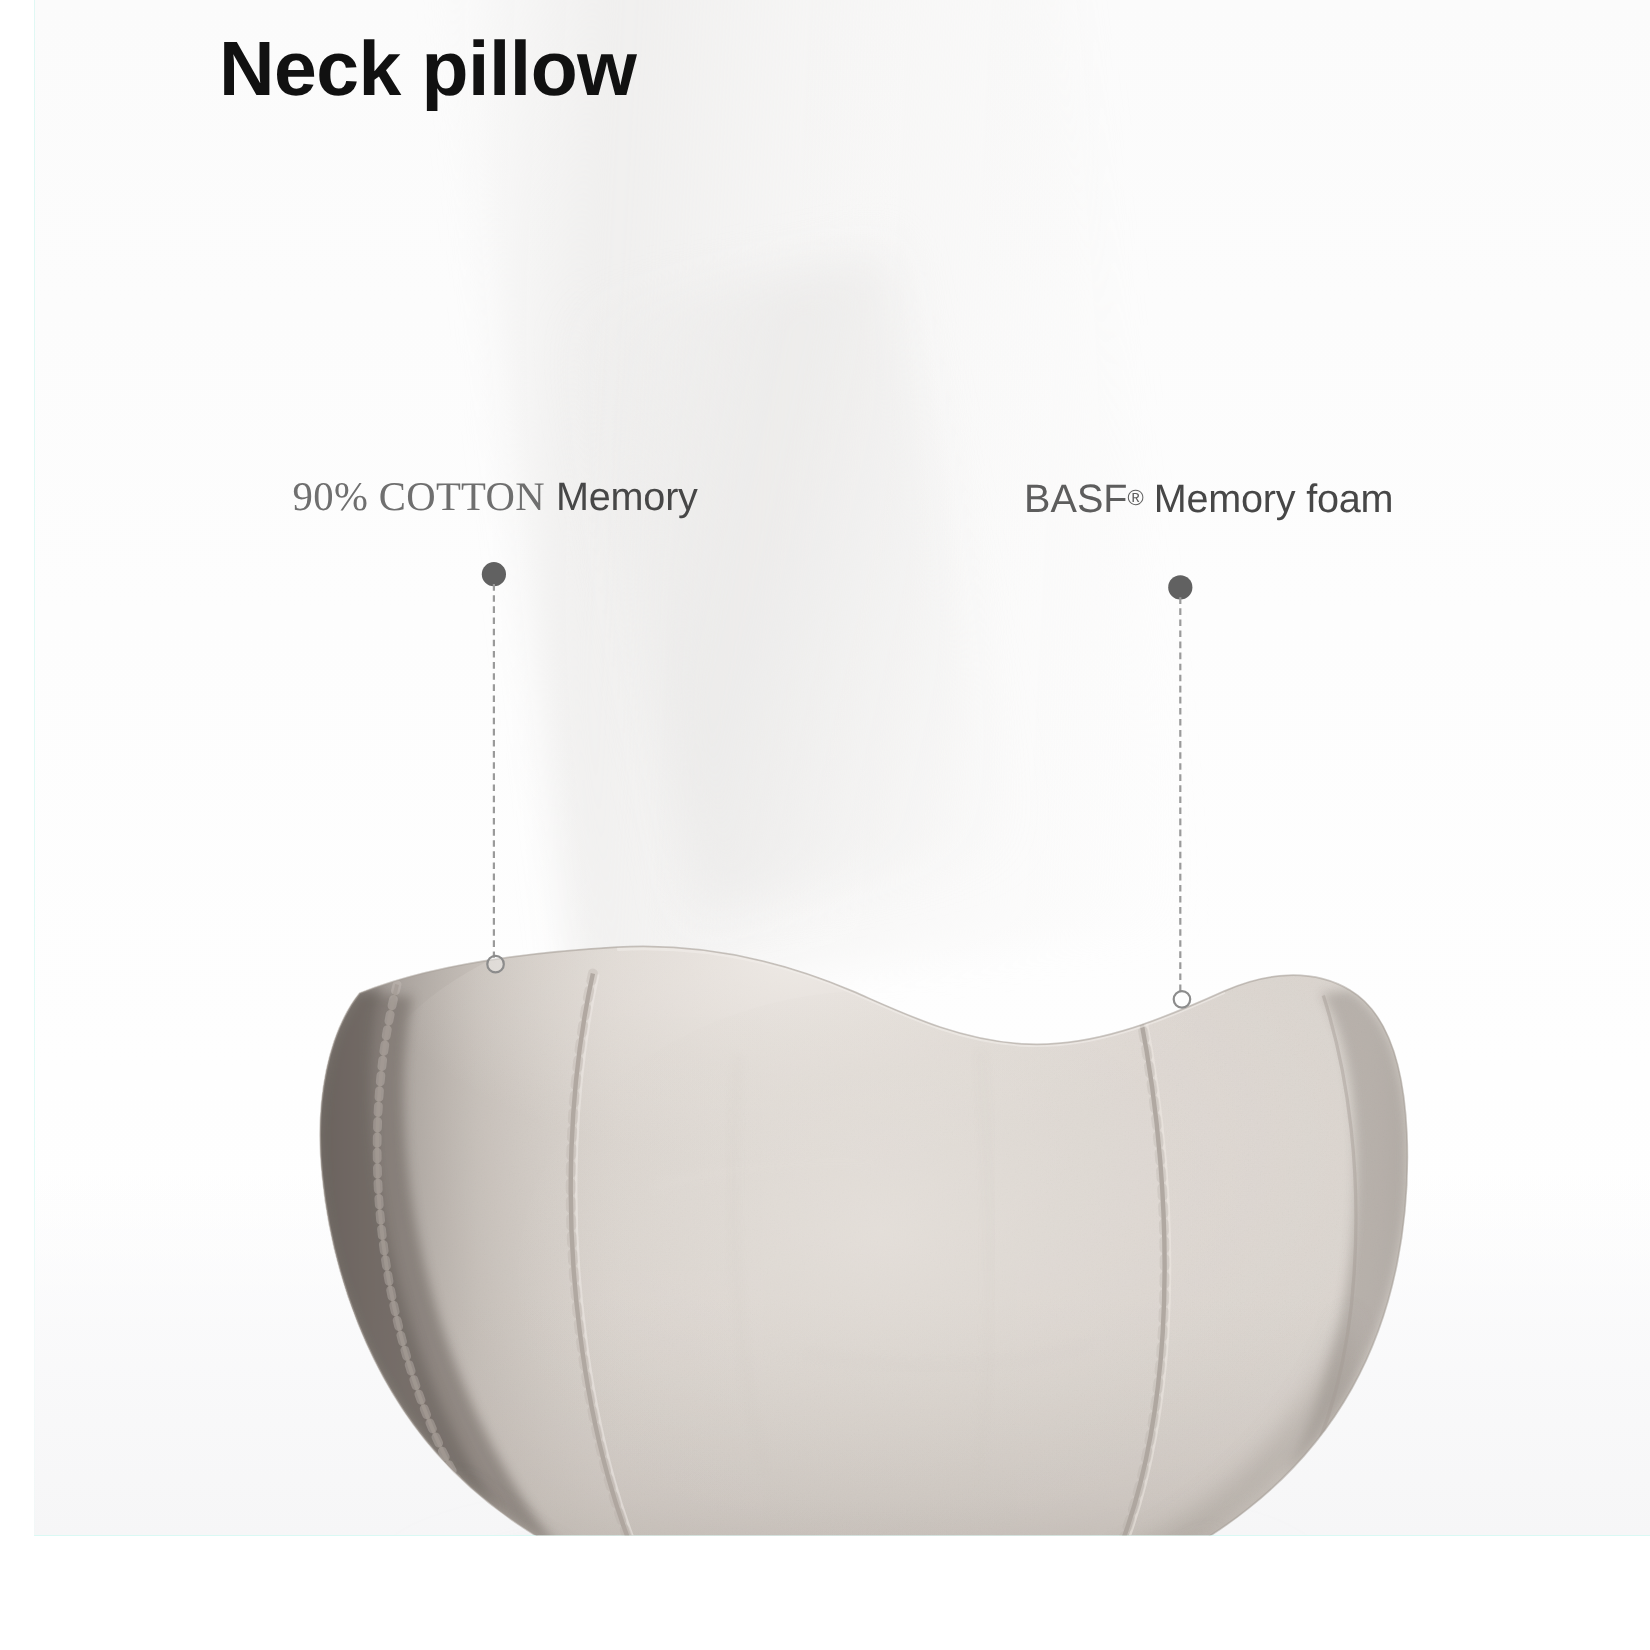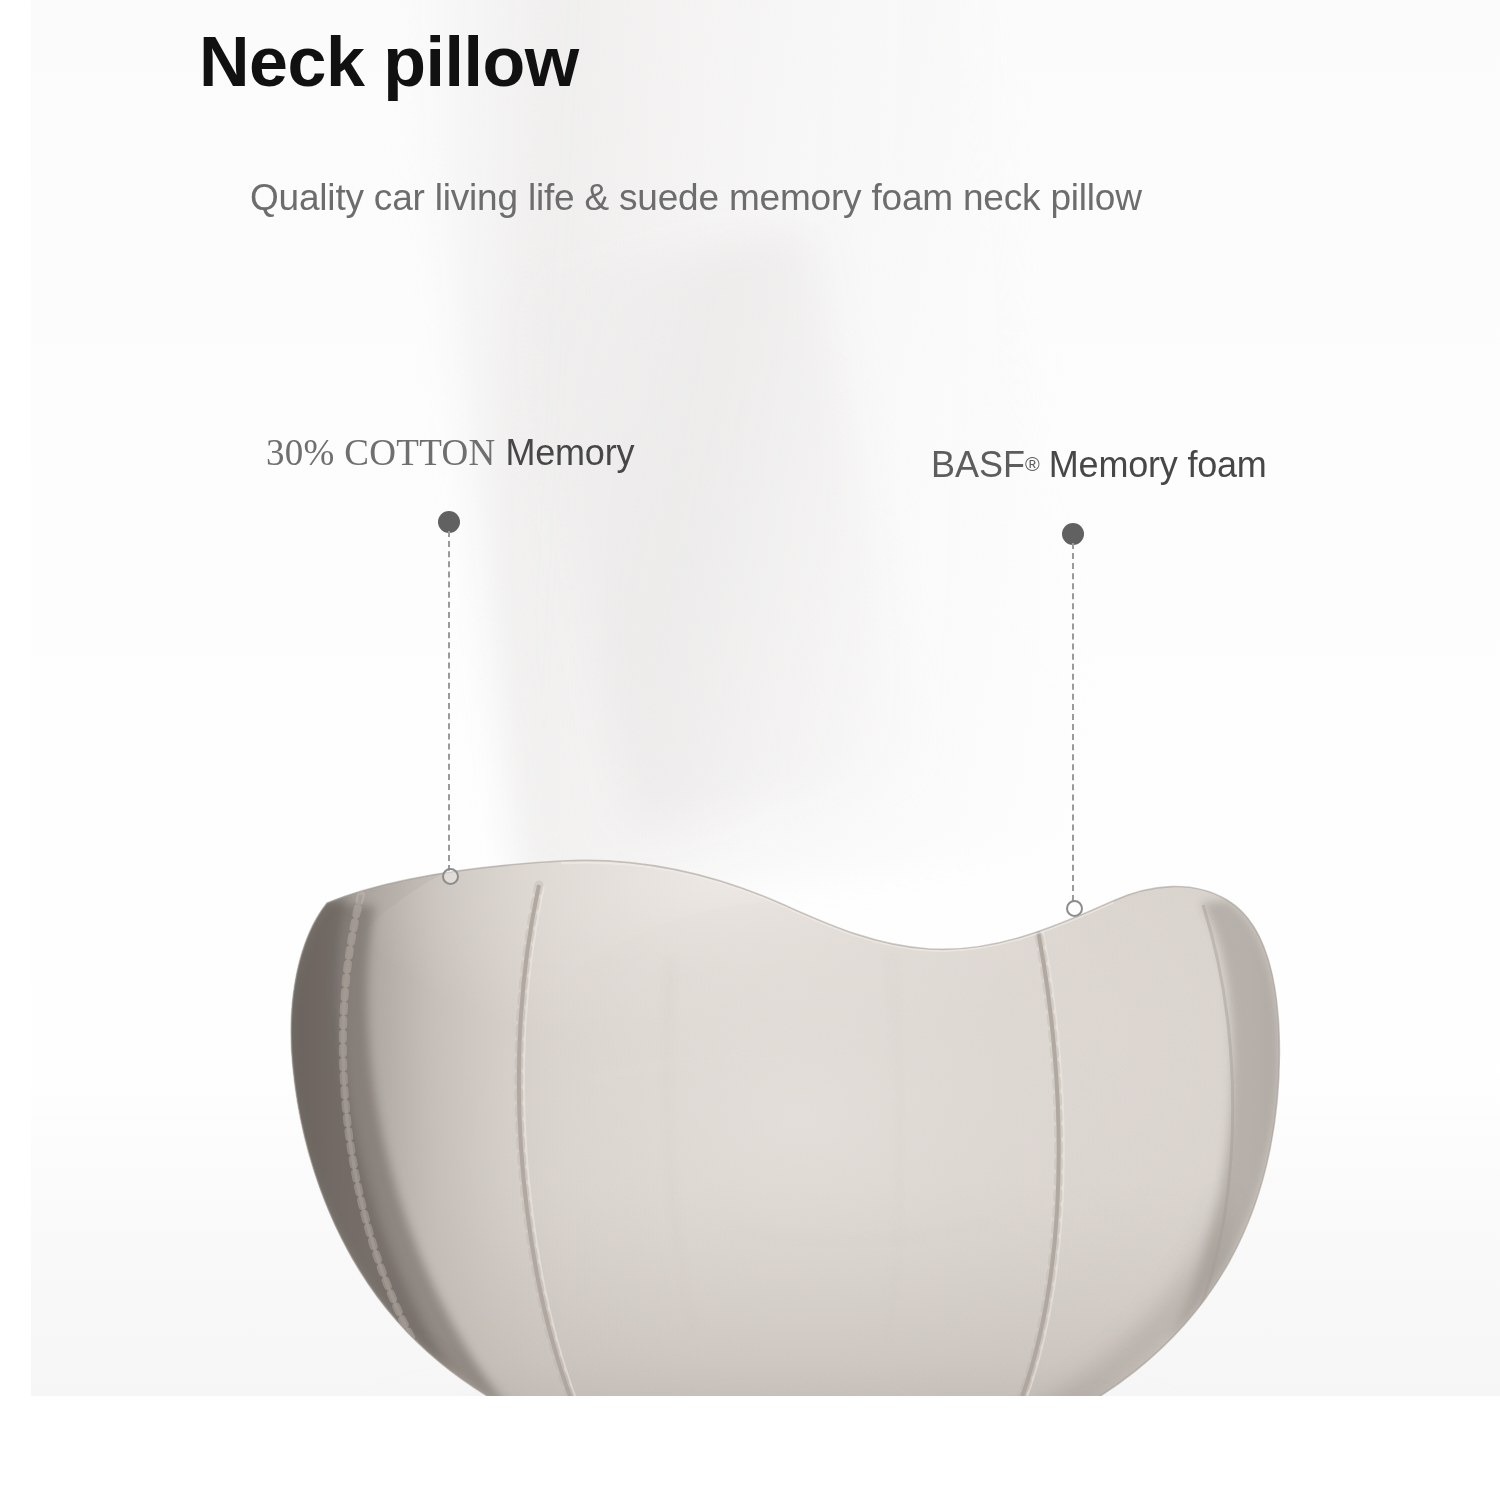--- a/index.html
+++ b/index.html
@@ -116,21 +116,21 @@
     font-family: "Liberation Sans", sans-serif;
     letter-spacing: -0.2px;
   }
   .callout-label .reg {
     font-size: 20px;
     vertical-align: super;
     color: #5d5d5d;
   }
 
   .callout-left  { left: 235px; top: 434px; }
-  .callout-right { left: 900px; top: 447px; }
+  .callout-right { left: 900px; top: 435px; }
 
   
   .leader {
     position: absolute;
     width: 2px;
     border-left: 2px dashed #9a9a9a;
     pointer-events: none;
   }
   .leader-left  { left: 417px;  top: 531px; height: 340px; }
   .leader-right { left: 1041px; top: 543px; height: 358px; }
@@ -179,21 +179,20 @@
 
 <div id="stage">
 
   <div class="bg-base"></div>
   <div class="bg-diagonal-shade"></div>
   <div class="bg-diagonal-shade2"></div>
   <div class="bg-floor"></div>
 
   <div class="page-title">Neck pillow</div>
 
-  <div class="page-subtitle">Quality car living life &amp; suede memory foam neck pillow</div>
 
   <div id="pillow-wrap">
     <svg id="pillow-svg" viewBox="0 0 1500 1500" xmlns="http://www.w3.org/2000/svg">
       <defs>
 
         <radialGradient id="bodyGrad" cx="0.52" cy="0.30" r="0.92">
           <stop offset="0%" stop-color="#e6e1dc"></stop>
           <stop offset="32%" stop-color="#ded8d2"></stop>
           <stop offset="58%" stop-color="#d4cec8"></stop>
           <stop offset="80%" stop-color="#c7c0b9"></stop>
@@ -367,21 +366,21 @@
                  C 1162,880 1120,884 1082,901
                  C 1020,929 961,953 898,949
                  C 838,945 790,921 744,901
                  C 676,872 604,857 530,861
                  C 444,866 358,878 296,903 Z" fill="none" stroke="#a49c95" stroke-width="1.6" opacity="0.55"></path>
       </g>
     </svg>
   </div>
 
   <div class="callout-label callout-left">
-    <span class="lead">30% COTTON</span><span style="display:inline-block;width:10px"></span><span class="tail">Memory</span>
+    <span class="lead">90% COTTON</span><span style="display:inline-block;width:10px"></span><span class="tail">Memory</span>
   </div>
   <div class="leader-dot dot-left"></div>
   <div class="leader leader-left"></div>
   <div class="leader-ring ring-left"></div>
 
   <div class="callout-label callout-right">
     <span class="lead sansish">BASF</span><span class="reg">®</span><span style="display:inline-block;width:9px"></span><span class="tail">Memory foam</span>
   </div>
   <div class="leader-dot dot-right"></div>
   <div class="leader leader-right"></div>

